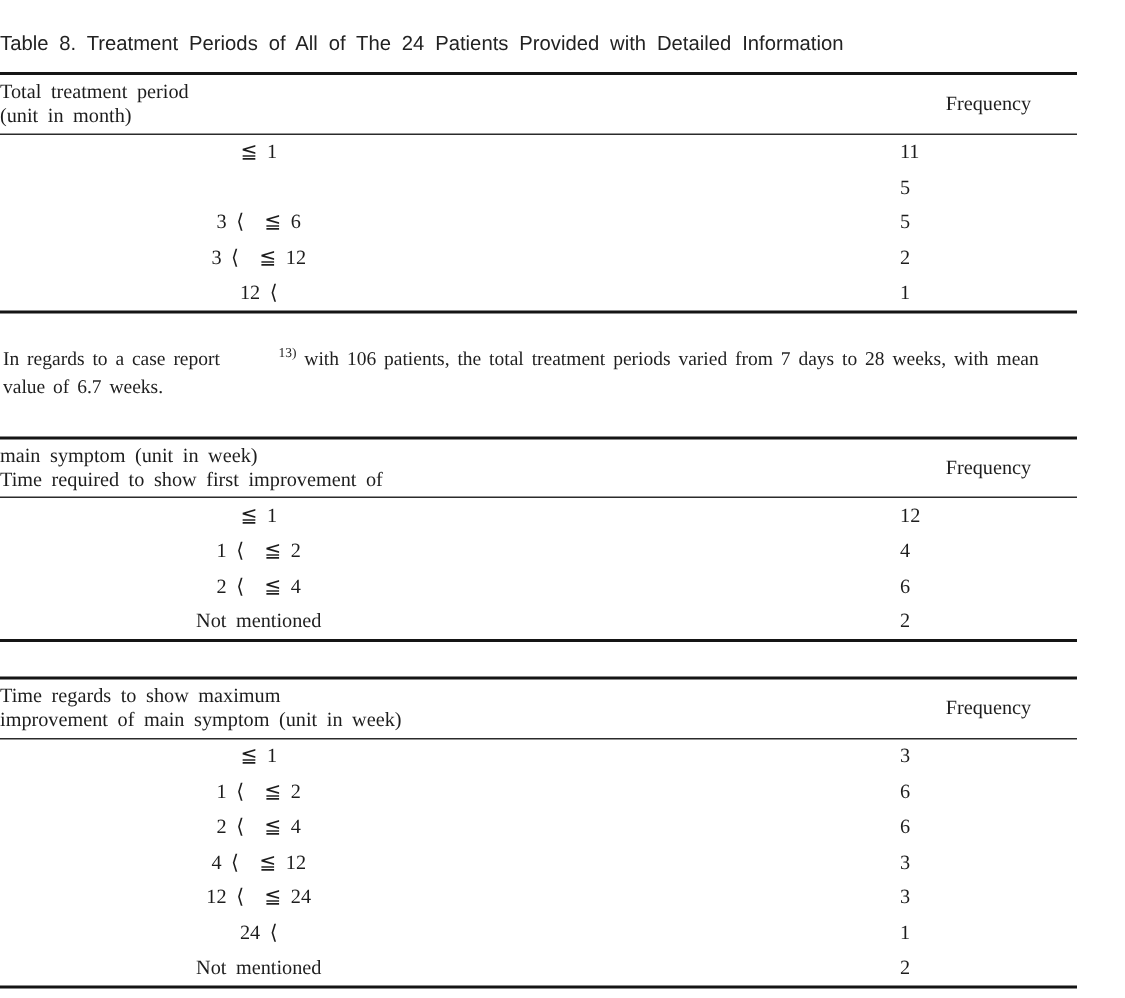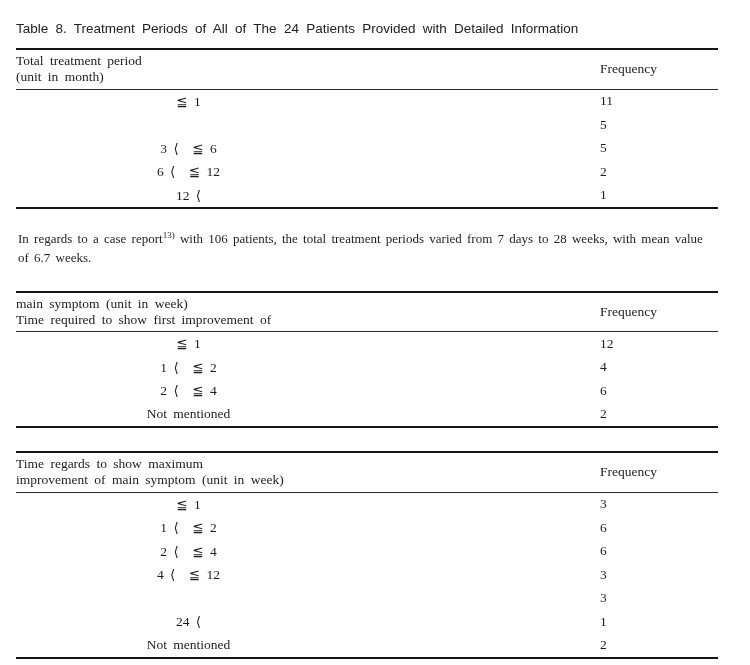--- a/index.html
+++ b/index.html
@@ -1,21 +1,21 @@
 <!DOCTYPE html>
 <html><head>
 <meta charset="utf-8">
 <style>
   html,body{margin:0;padding:0;}
   body{
     width:750px;height:665px;background:#ffffff;
     font-family:"Liberation Serif","DejaVu Serif","DejaVu Sans",serif;
     color:#1d1d1d;overflow:hidden;
   }
-  .page{padding:21px 32px 0 16px;}
+  .page{padding:21px 32px 0 0;}
   .title{
     font-family:"Liberation Sans","DejaVu Sans",sans-serif;
     font-size:13.5px;line-height:16px;word-spacing:3.5px;color:#222;
     margin:0;
   }
   .tbl{
     margin-top:11px;
     border-top:2.5px solid #151515;
     border-bottom:2.5px solid #151515;
   }
@@ -23,32 +23,32 @@
   .tbl.second{margin-top:0;}
   .thead{
     display:flex;align-items:center;height:38.5px;
     border-bottom:1.5px solid #2b2b2b;
   }
   .head-cat{
     width:345px;text-align:left;font-size:13.5px;line-height:16px;
     word-spacing:3px;
   }
   .head-freq{
-    width:118px;margin-left:auto;font-size:13.5px;
+    width:118px;margin-left:auto;text-align:center;font-size:13.5px;
   }
   .tbody .row{display:flex;align-items:center;height:23.5px;}
   .range{
     width:345px;text-align:center;font-size:13.5px;word-spacing:3px;
   }
   .fval{width:118px;margin-left:auto;text-align:left;font-size:13.5px;}
   .footnote{
     padding:7px 2px 0 2px;height:48.5px;
     font-size:13px;line-height:19px;word-spacing:2px;color:#1f1f1f;
   }
-  .footnote sup{font-size:9px;line-height:0;}
+  .footnote sup{font-size:9px;line-height:0;margin-left:39px;}
 </style>
 </head>
 <body>
 
 <div class="page">
 
   <p class="title">Table 8. Treatment Periods of All of The 24 Patients Provided with Detailed Information</p>
 
   <section class="tbl first">
     <div class="thead">
@@ -68,21 +68,21 @@
         <div class="row">
           <div class="fval">5</div>
         </div>
 
         <div class="row">
           <div class="range">3 ⟨ ≦ 6</div>
           <div class="fval">5</div>
         </div>
 
         <div class="row">
-          <div class="range">6 ⟨ ≦ 12</div>
+          <div class="range">3 ⟨ ≦ 12</div>
           <div class="fval">2</div>
         </div>
 
         <div class="row">
           <div class="range">12 ⟨</div>
           <div class="fval">1</div>
         </div>
       </div>
   </section>
 
@@ -144,20 +144,21 @@
           <div class="range">2 ⟨ ≦ 4</div>
           <div class="fval">6</div>
         </div>
 
         <div class="row">
           <div class="range">4 ⟨ ≦ 12</div>
           <div class="fval">3</div>
         </div>
 
         <div class="row">
+          <div class="range">12 ⟨ ≦ 24</div>
           <div class="fval">3</div>
         </div>
 
         <div class="row">
           <div class="range">24 ⟨</div>
           <div class="fval">1</div>
         </div>
 
         <div class="row">
           <div class="range">Not mentioned</div>

